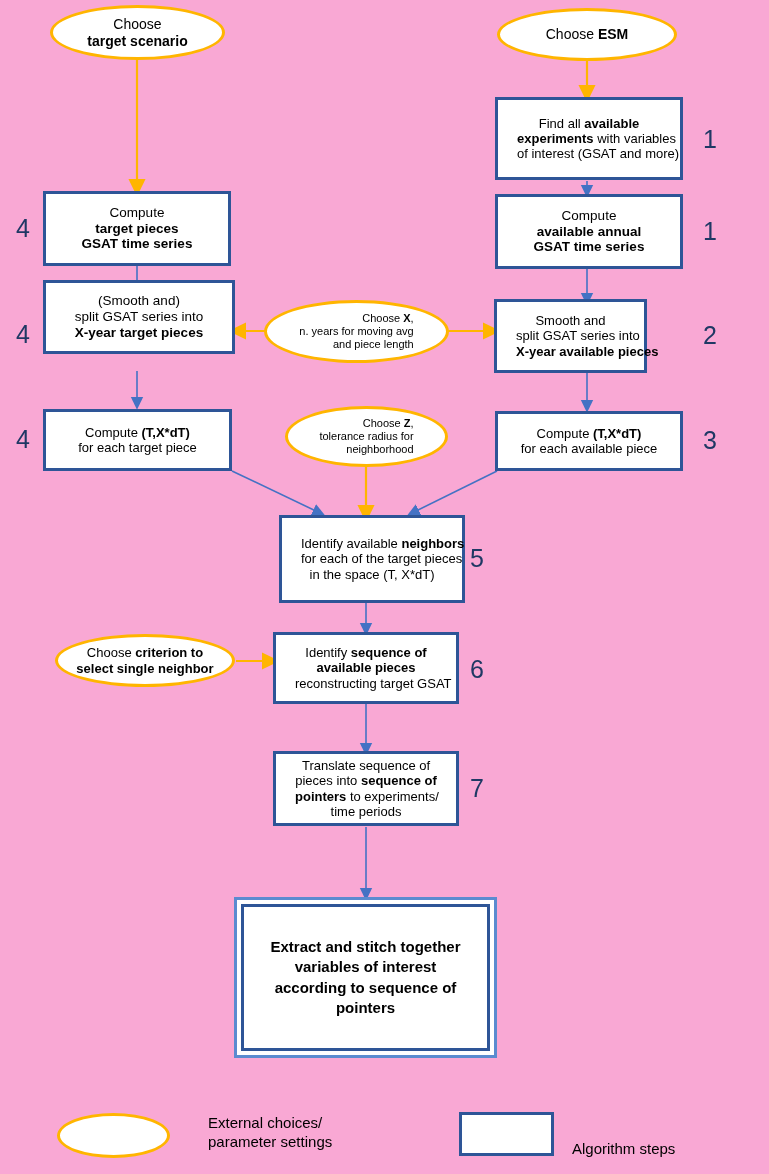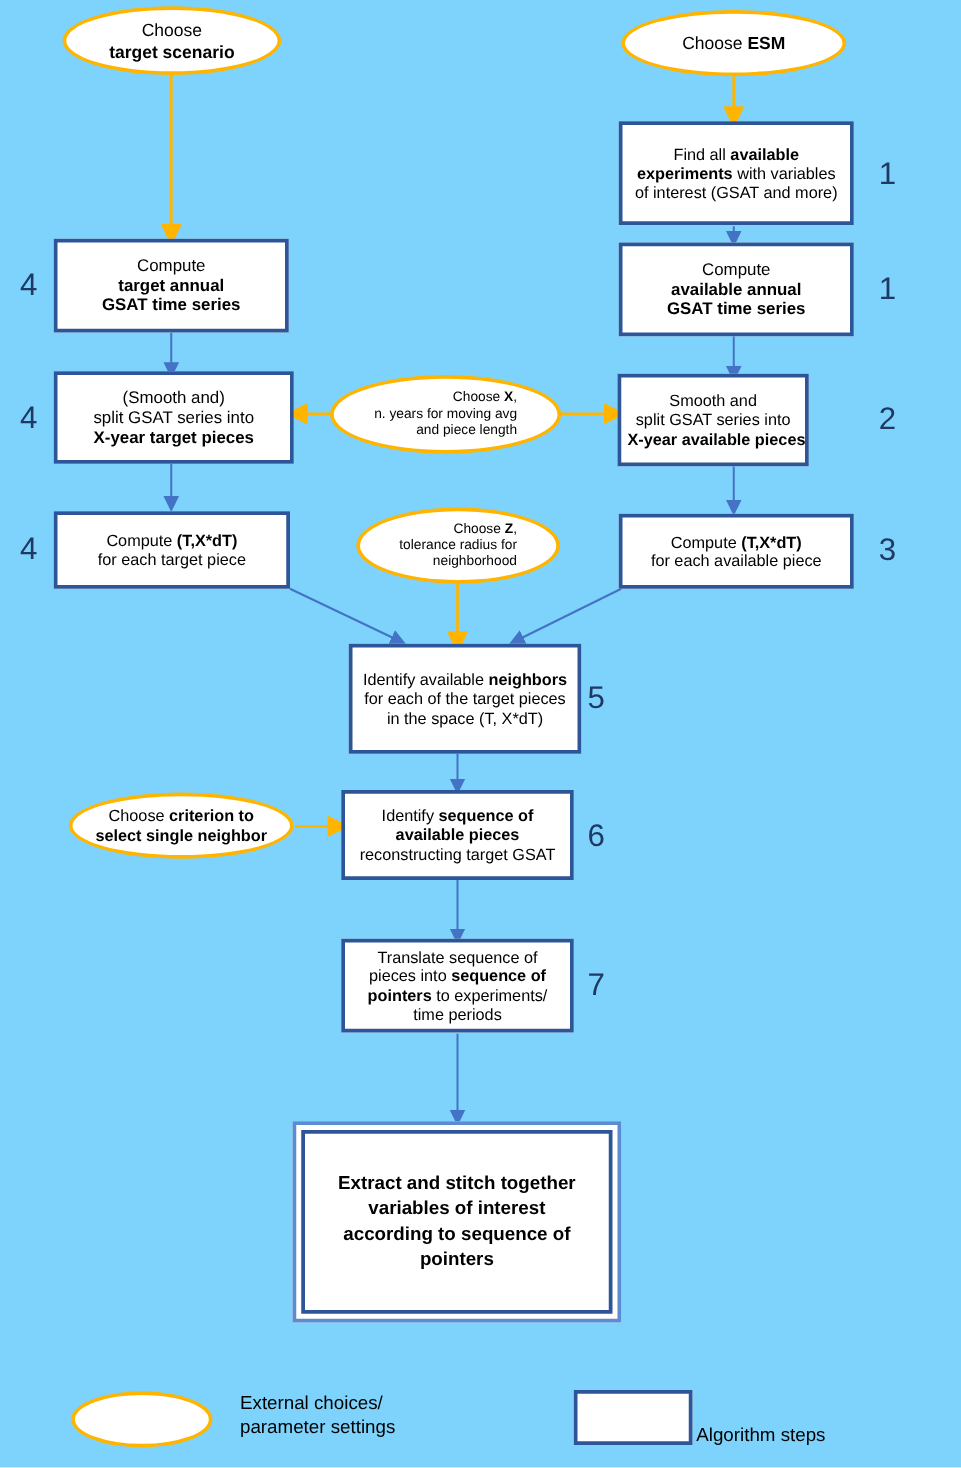--- a/index.html
+++ b/index.html
@@ -5,42 +5,42 @@
   * { box-sizing: border-box; }
   html, body {
     margin: 0; padding: 0;
     background: #ffffff;
     font-family: "Liberation Sans", sans-serif;
   }
   #canvas {
     position: relative;
     width: 769px;
     height: 1174px;
-    background: #7dd3fc;
+    background: #f9a8d4;
     overflow: hidden;
   }
   #svg-layer {
     position: absolute;
     left: 0; top: 0;
     width: 769px; height: 1174px;
     pointer-events: none;
   }
 
   
   .box {
     position: absolute;
     background: #ffffff;
     border: 3px solid #2E5597;
     display: flex;
     align-items: center;
     justify-content: center;
     text-align: center;
     color: #000000;
     line-height: 1.18;
-    padding: 3px 5px;
+    padding: 3px 19px;
     z-index: 3;
   }
   .box .inner { width: 100%; }
   .box .line { display: block; white-space: nowrap; }
   .b { font-weight: bold; }
 
   
   .box.final {
     border: 3px solid #5B8BD0;
     padding: 4px;
@@ -93,21 +93,21 @@
     background: #ffffff;
     z-index: 3;
   }
   .legend-text {
     position: absolute;
     color: #000000;
     font-size: 15px;
     line-height: 1.25;
     z-index: 3;
   }
-  .legend-text .line { display: block; white-space: nowrap; }
+  .legend-text .line { display: block; white-space: nowrap; margin-left: 16px; }
 
   .t12 { font-size: 11px; text-align: right; }
   .t13 { font-size: 13px; }
   .t135 { font-size: 13.5px; }
   .t14 { font-size: 14px; }
   .t15 { font-size: 15px; }
 </style>
 </head>
 <body>
 
@@ -197,36 +197,36 @@
       <span class="line t13"><span>Find all </span><b>available</b></span>
       <span class="line t13"><b>experiments</b><span> with variables</span></span>
       <span class="line t13">of interest (GSAT and more)</span>
     </div>
   </div>
   <div class="stepnum" style="left:703px; top:127px;">1</div>
 
   <div class="box" style="left:43px; top:191px; width:188px; height:75px;">
     <div class="inner">
       <span class="line t135">Compute</span>
-      <span class="line t135 b">target annual</span>
+      <span class="line t135 b">target pieces</span>
       <span class="line t135 b">GSAT time series</span>
     </div>
   </div>
   <div class="stepnum" style="left:16px; top:216px;">4</div>
 
   <div class="box" style="left:495px; top:194px; width:188px; height:75px;">
     <div class="inner">
       <span class="line t135">Compute</span>
       <span class="line t135 b">available annual</span>
       <span class="line t135 b">GSAT time series</span>
     </div>
   </div>
   <div class="stepnum" style="left:703px; top:219px;">1</div>
 
-  <div class="box" style="left:43px; top:297px; width:192px; height:74px;">
+  <div class="box" style="left:43px; top:280px; width:192px; height:74px;">
     <div class="inner">
       <span class="line t135">(Smooth and)</span>
       <span class="line t135">split GSAT series into</span>
       <span class="line t135 b">X-year target pieces</span>
     </div>
   </div>
   <div class="stepnum" style="left:16px; top:322px;">4</div>
 
   <div class="box" style="left:494px; top:299px; width:153px; height:74px;">
     <div class="inner">
@@ -292,15 +292,15 @@
     </div>
   </div>
 
   <div class="legend-ellipse" style="left:57px; top:1113px; width:113px; height:45px;"></div>
   <div class="legend-text" style="left:192px; top:1114px; width:180px;">
     <span class="line">External choices/</span>
     <span class="line">parameter settings</span>
   </div>
 
   <div class="legend-box" style="left:459px; top:1112px; width:95px; height:44px;"></div>
-  <div class="legend-text" style="left:557px; top:1140px;">Algorithm steps</div>
+  <div class="legend-text" style="left:572px; top:1140px;">Algorithm steps</div>
 
 </div>
 
 </body></html>

